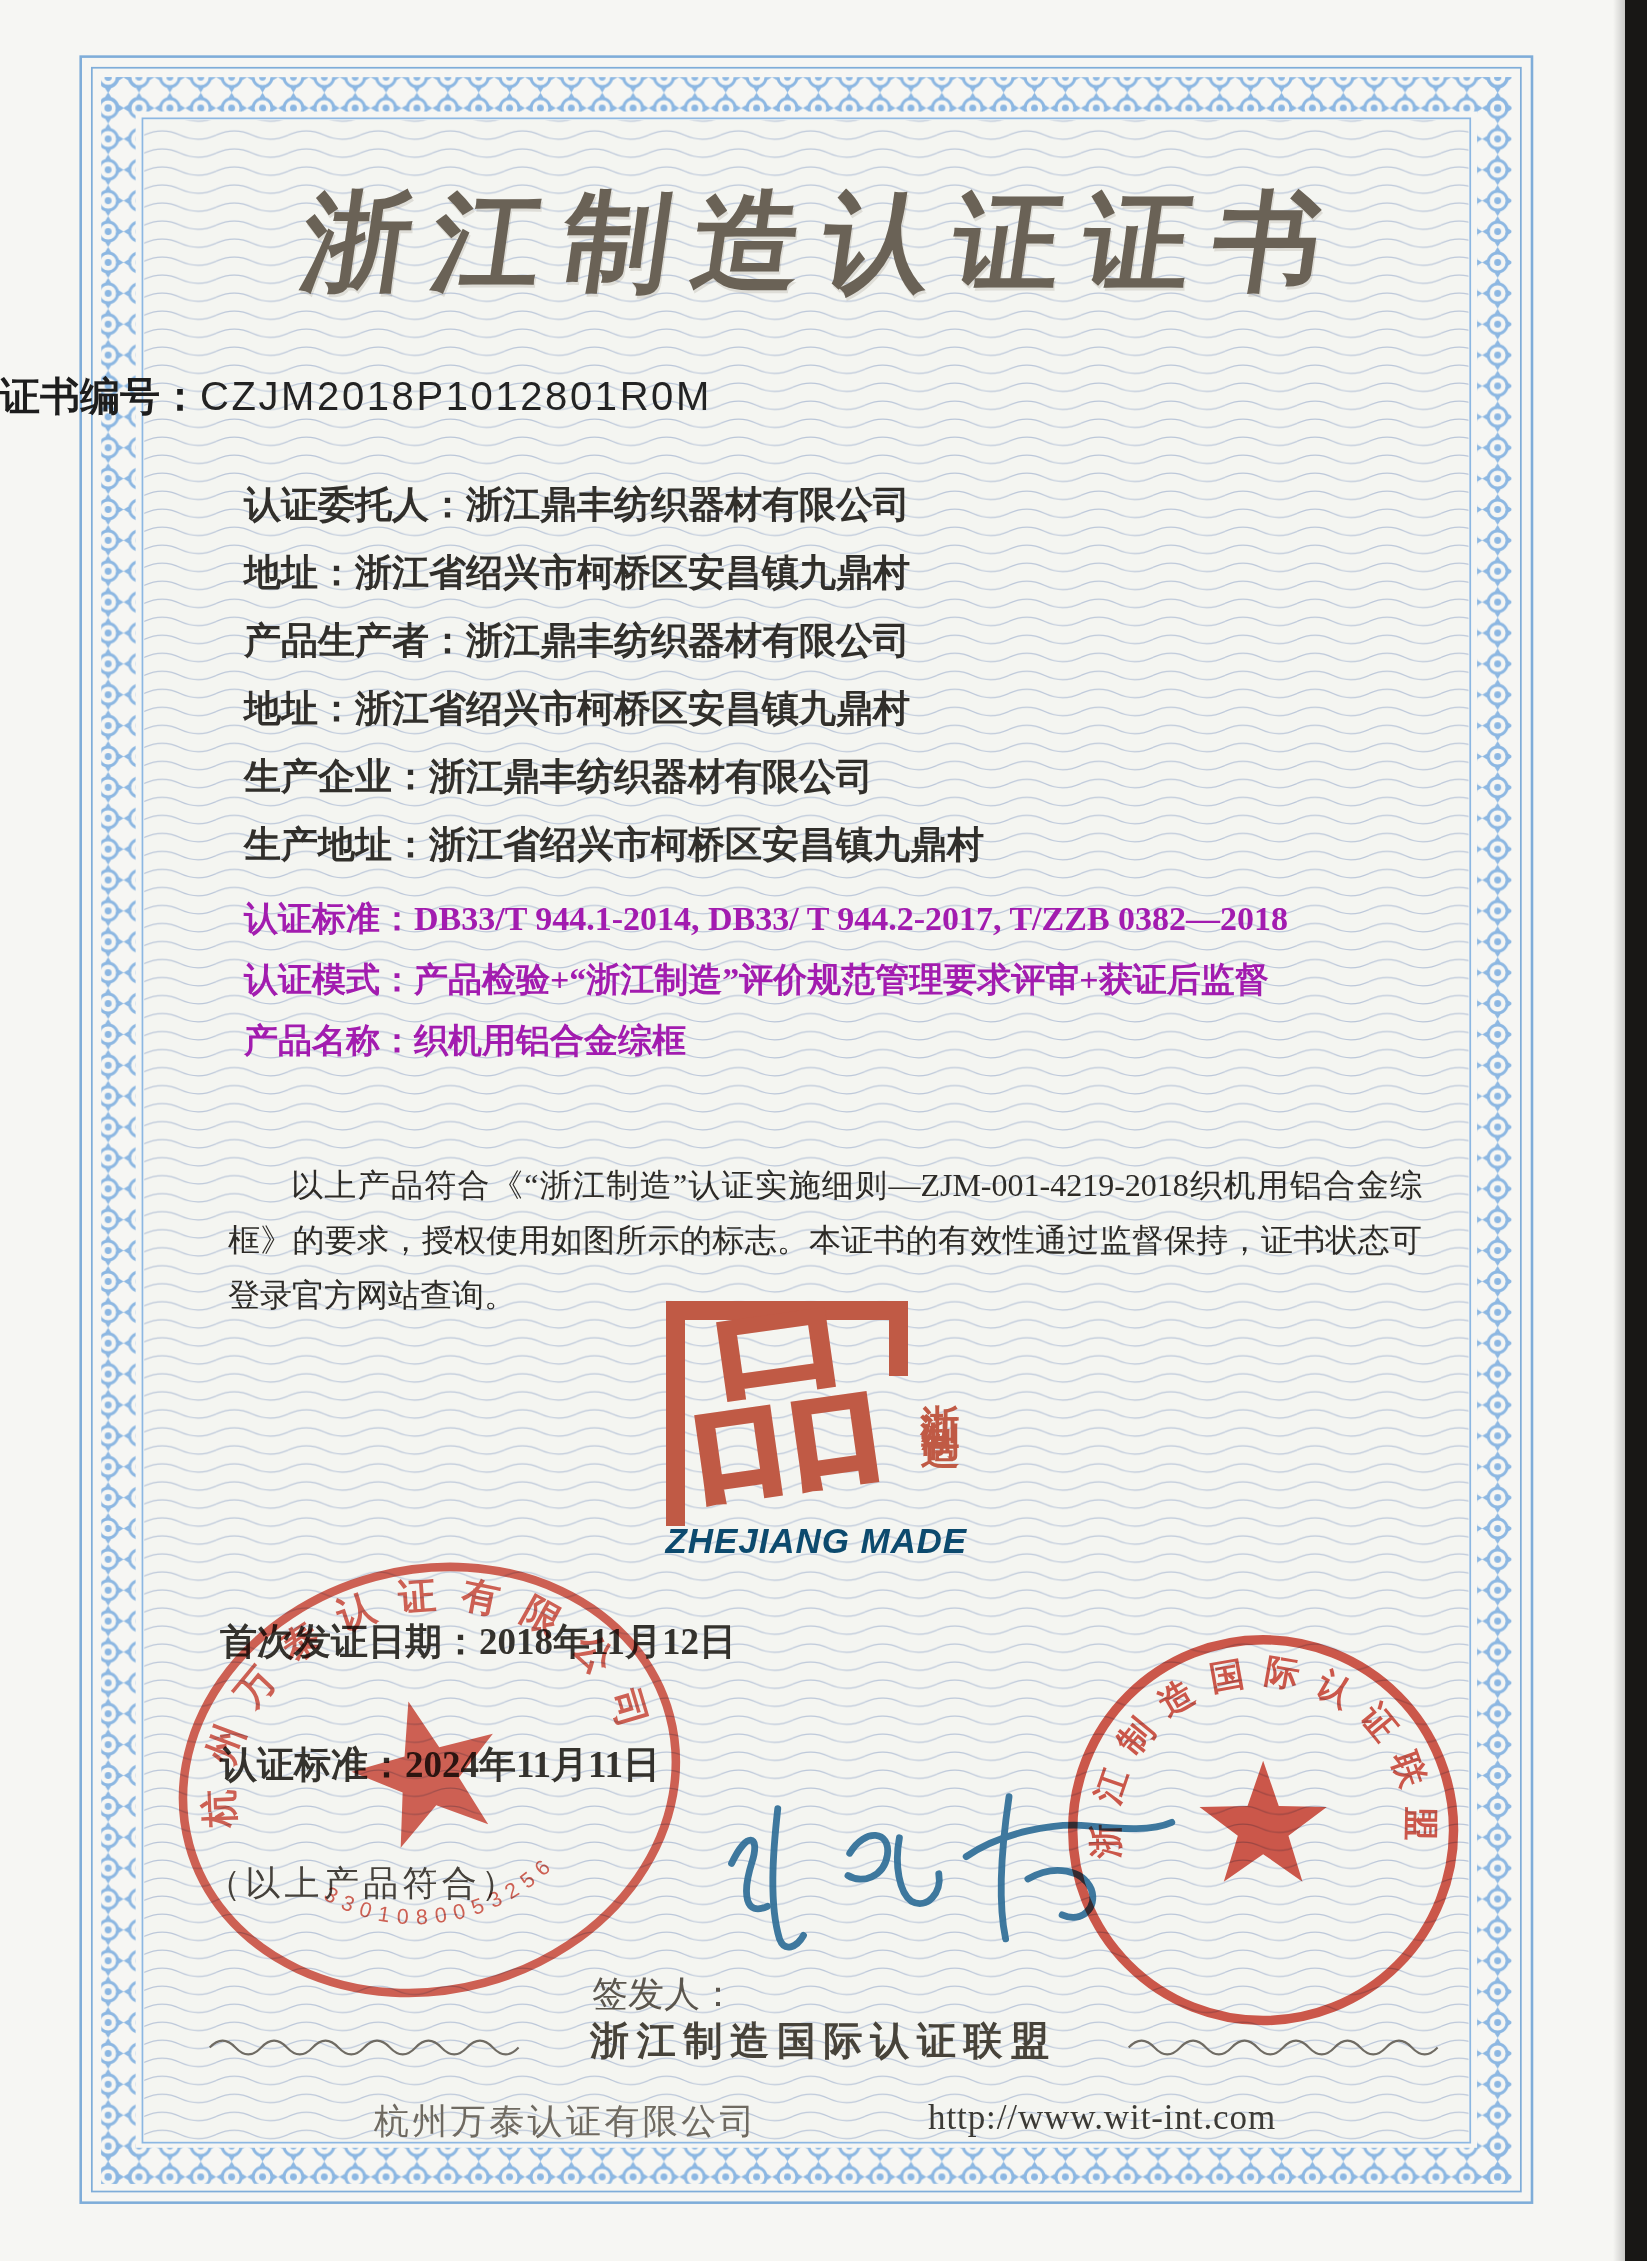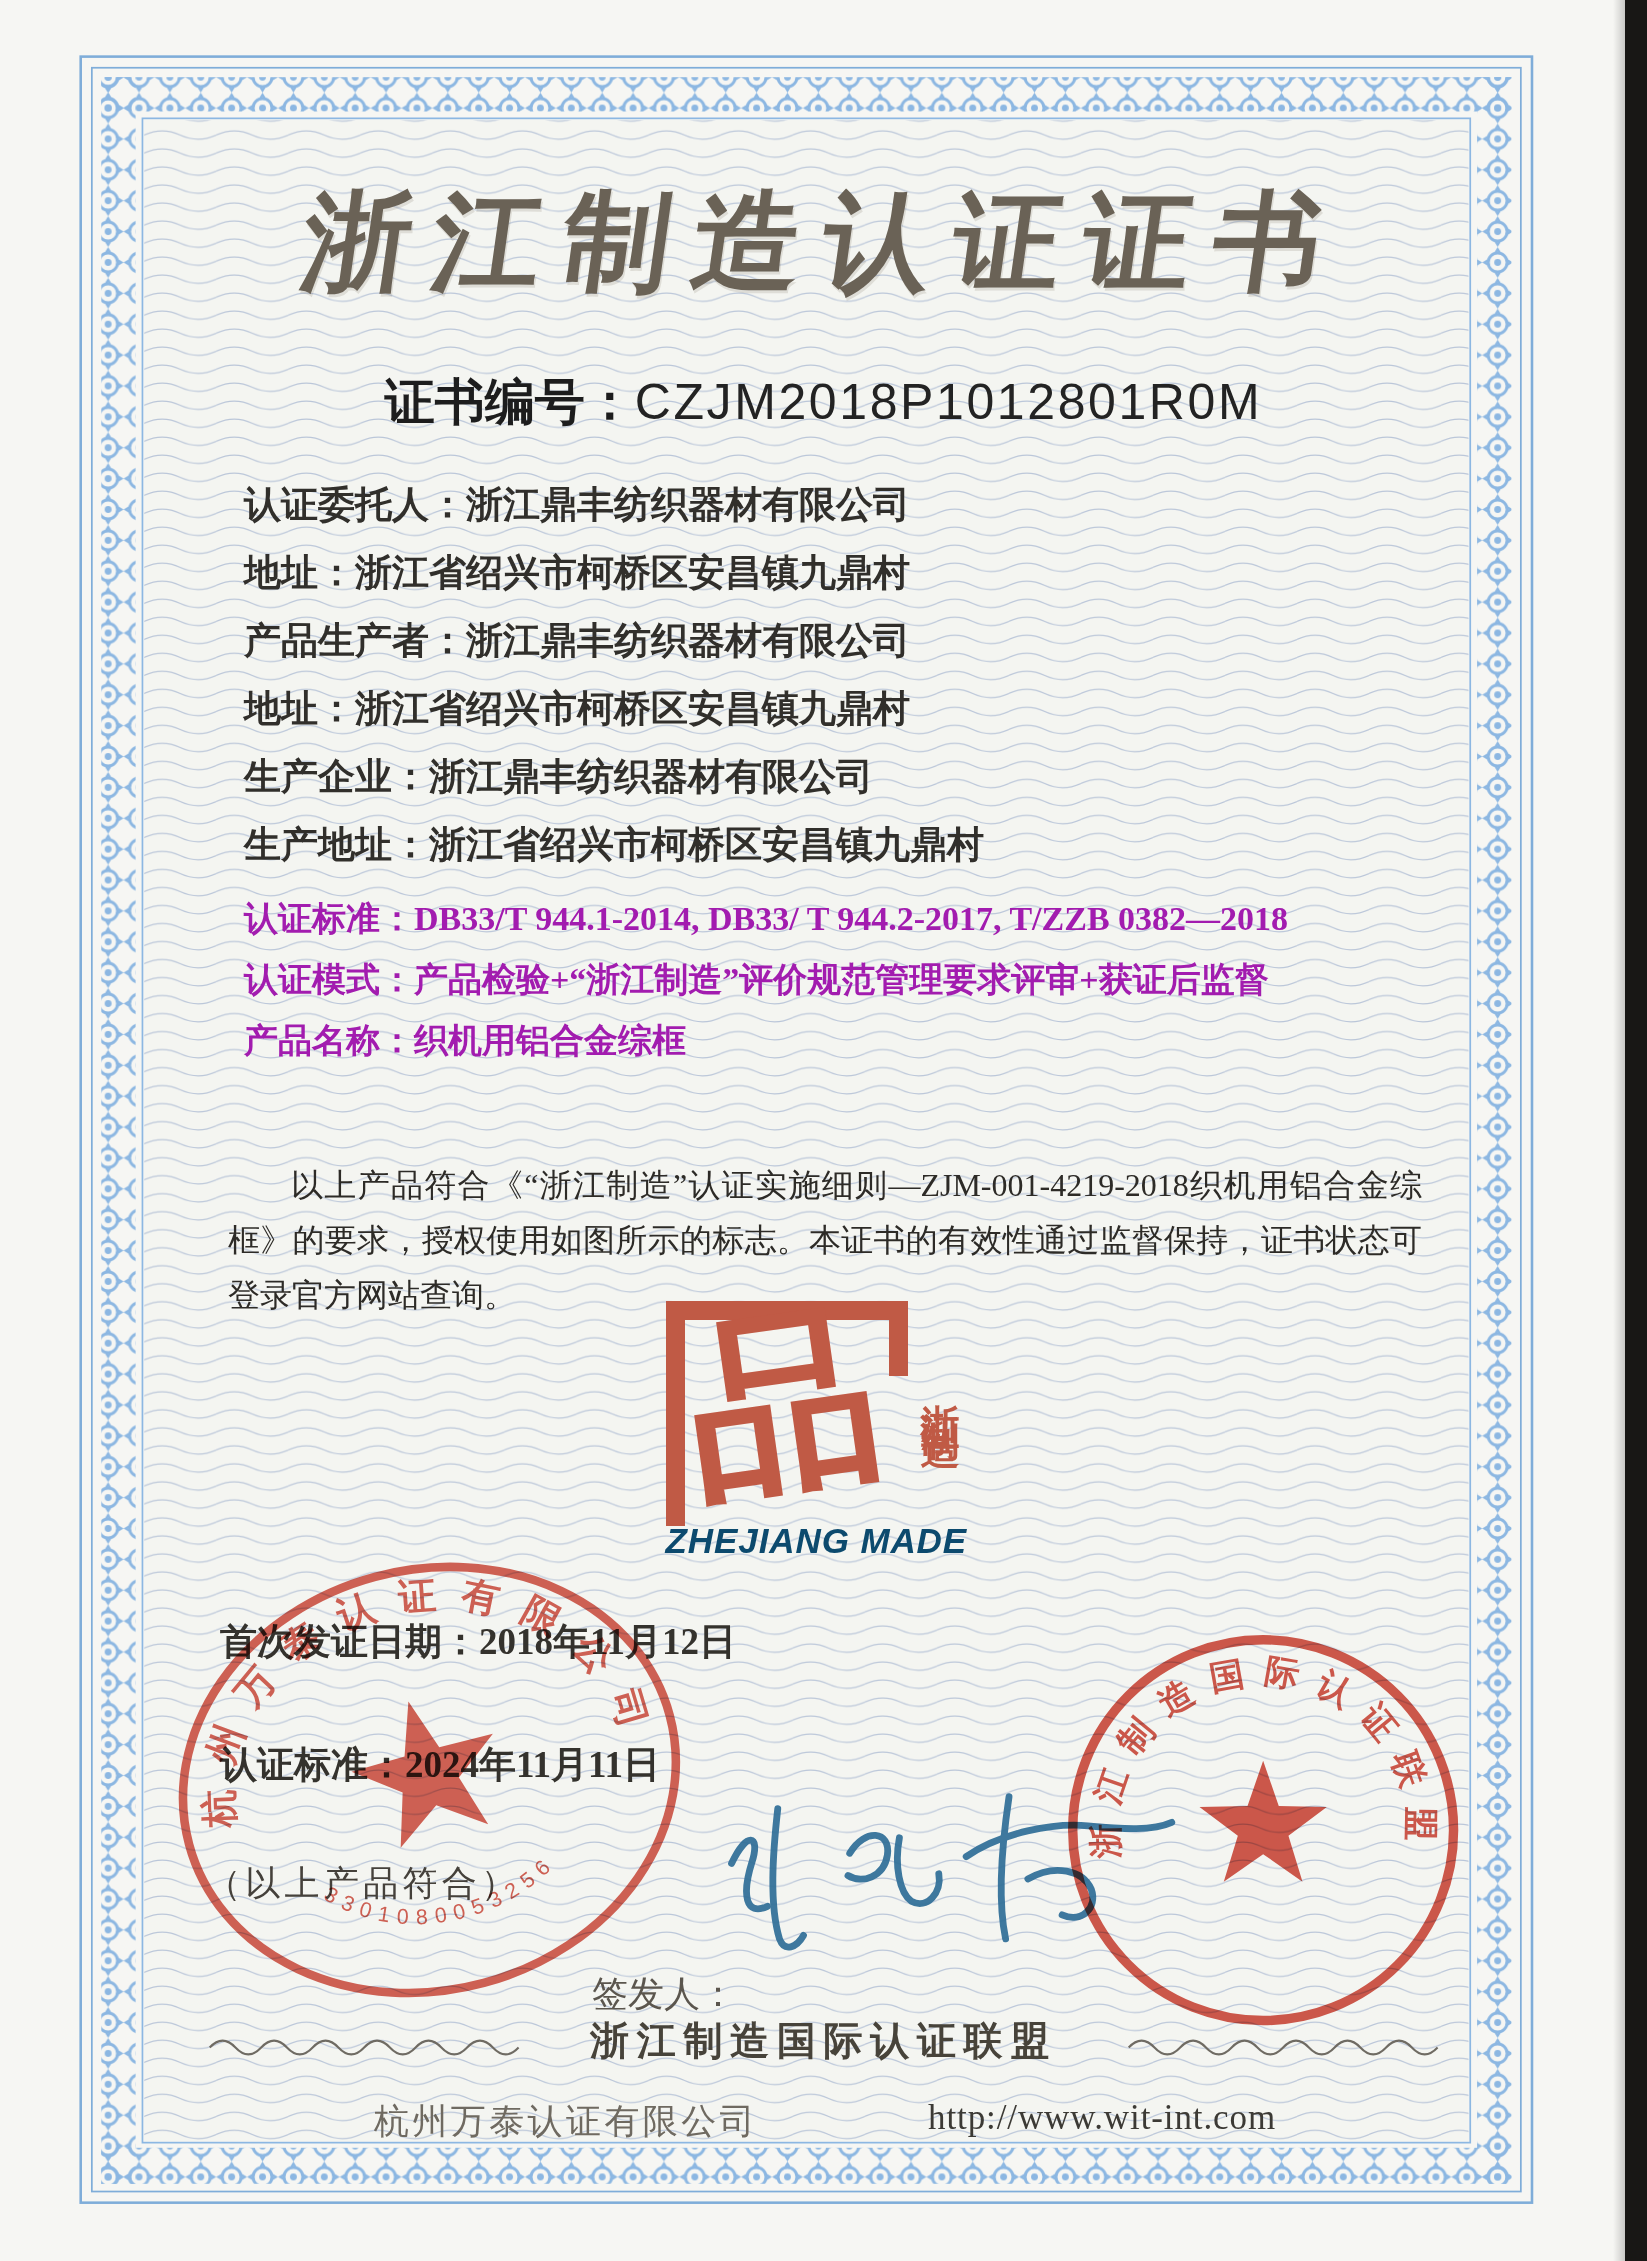--- a/index.html
+++ b/index.html
@@ -5,22 +5,22 @@
   html,body{margin:0;padding:0;background:#d9d8d5;}
   .cert{position:relative;width:1647px;height:2261px;background:#f6f6f3;overflow:hidden;
         font-family:"Liberation Serif",serif;}
   .edge-right{position:absolute;right:0;top:0;width:22px;height:2261px;background:#181715;}
   .edge-shadow{position:absolute;right:22px;top:0;width:12px;height:2261px;
         background:linear-gradient(to right,rgba(0,0,0,0),rgba(0,0,0,.18));}
   svg.bg{position:absolute;left:0;top:0;}
   .title{position:absolute;left:137px;top:170px;width:1373px;text-align:center;
         font-size:108px;font-weight:700;letter-spacing:22px;color:#6a6256;
         transform:skewX(-8deg);text-shadow:1.7px 2.6px 0 rgba(90,80,60,.14);white-space:nowrap;}
-  .certno{position:absolute;left:0;top:369px;width:1647px;text-align:center;
-        font-size:50px;color:#232323;white-space:nowrap;}
+  .certno{position:absolute;left:0;top:369px;width:1647px;
+        font-size:40px;color:#232323;white-space:nowrap;}
   .certno .lbl{font-family:"Liberation Sans",sans-serif;font-weight:700;color:#1d1d1d;}
   .certno .val{font-family:"Liberation Sans",sans-serif;letter-spacing:2.6px;}
   .info{position:absolute;left:244px;top:480px;}
   .info .line{height:68px;font-size:37px;font-weight:700;color:#312f2b;white-space:nowrap;}
   .details{position:absolute;left:244px;top:896px;}
   .details .line{height:61px;font-size:34px;font-weight:700;color:#a21caf;white-space:nowrap;}
   .statement{position:absolute;left:216px;top:1146px;width:1194px;font-size:32px;
         line-height:55px;color:#2d2b27;text-align:justify;text-indent:63px;margin:12px;}
   
   .logo{position:absolute;left:645px;top:1291px;width:360px;height:283px;}

